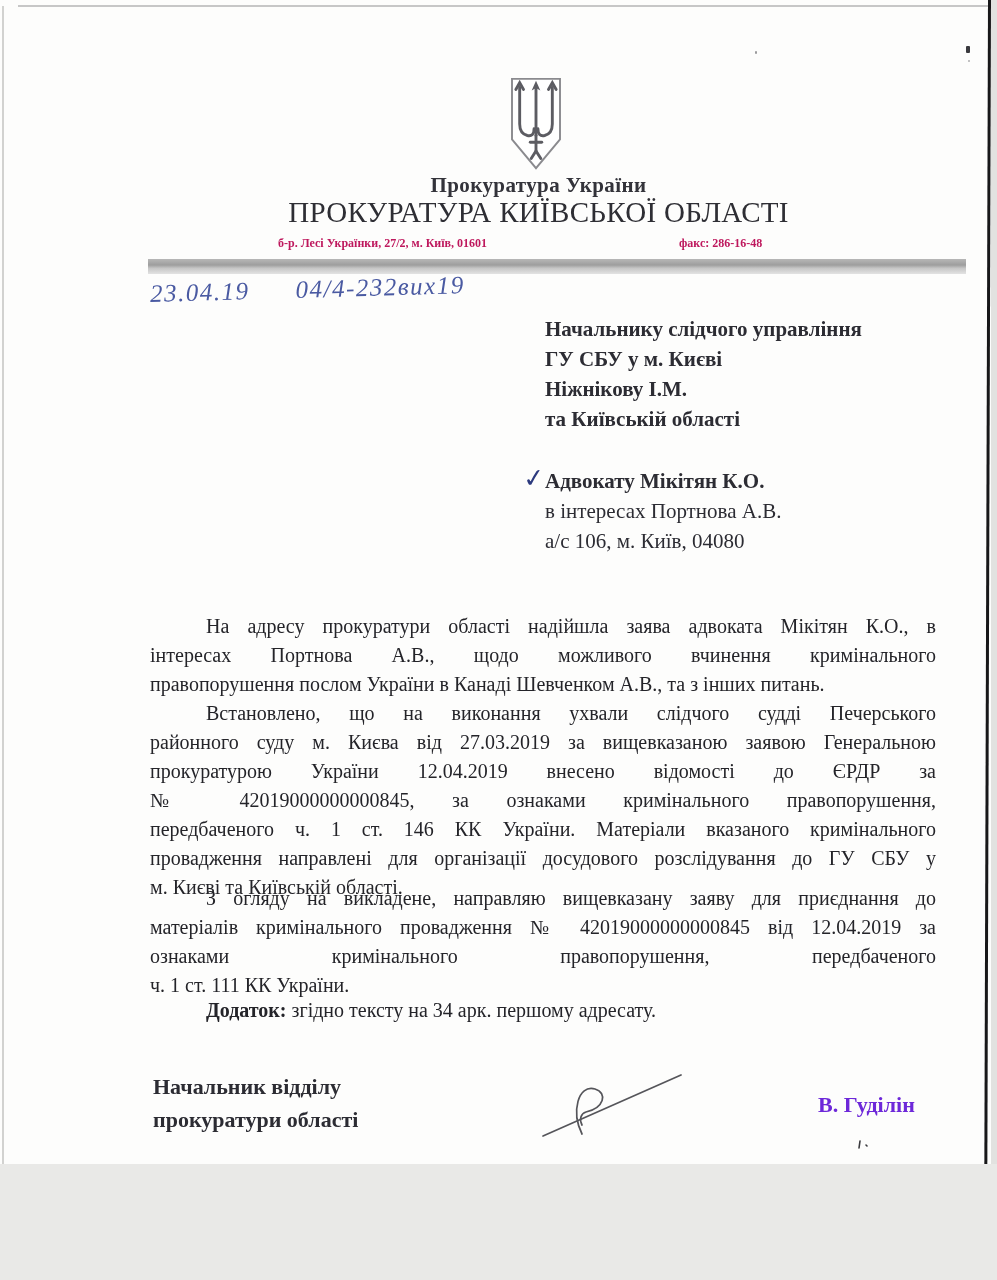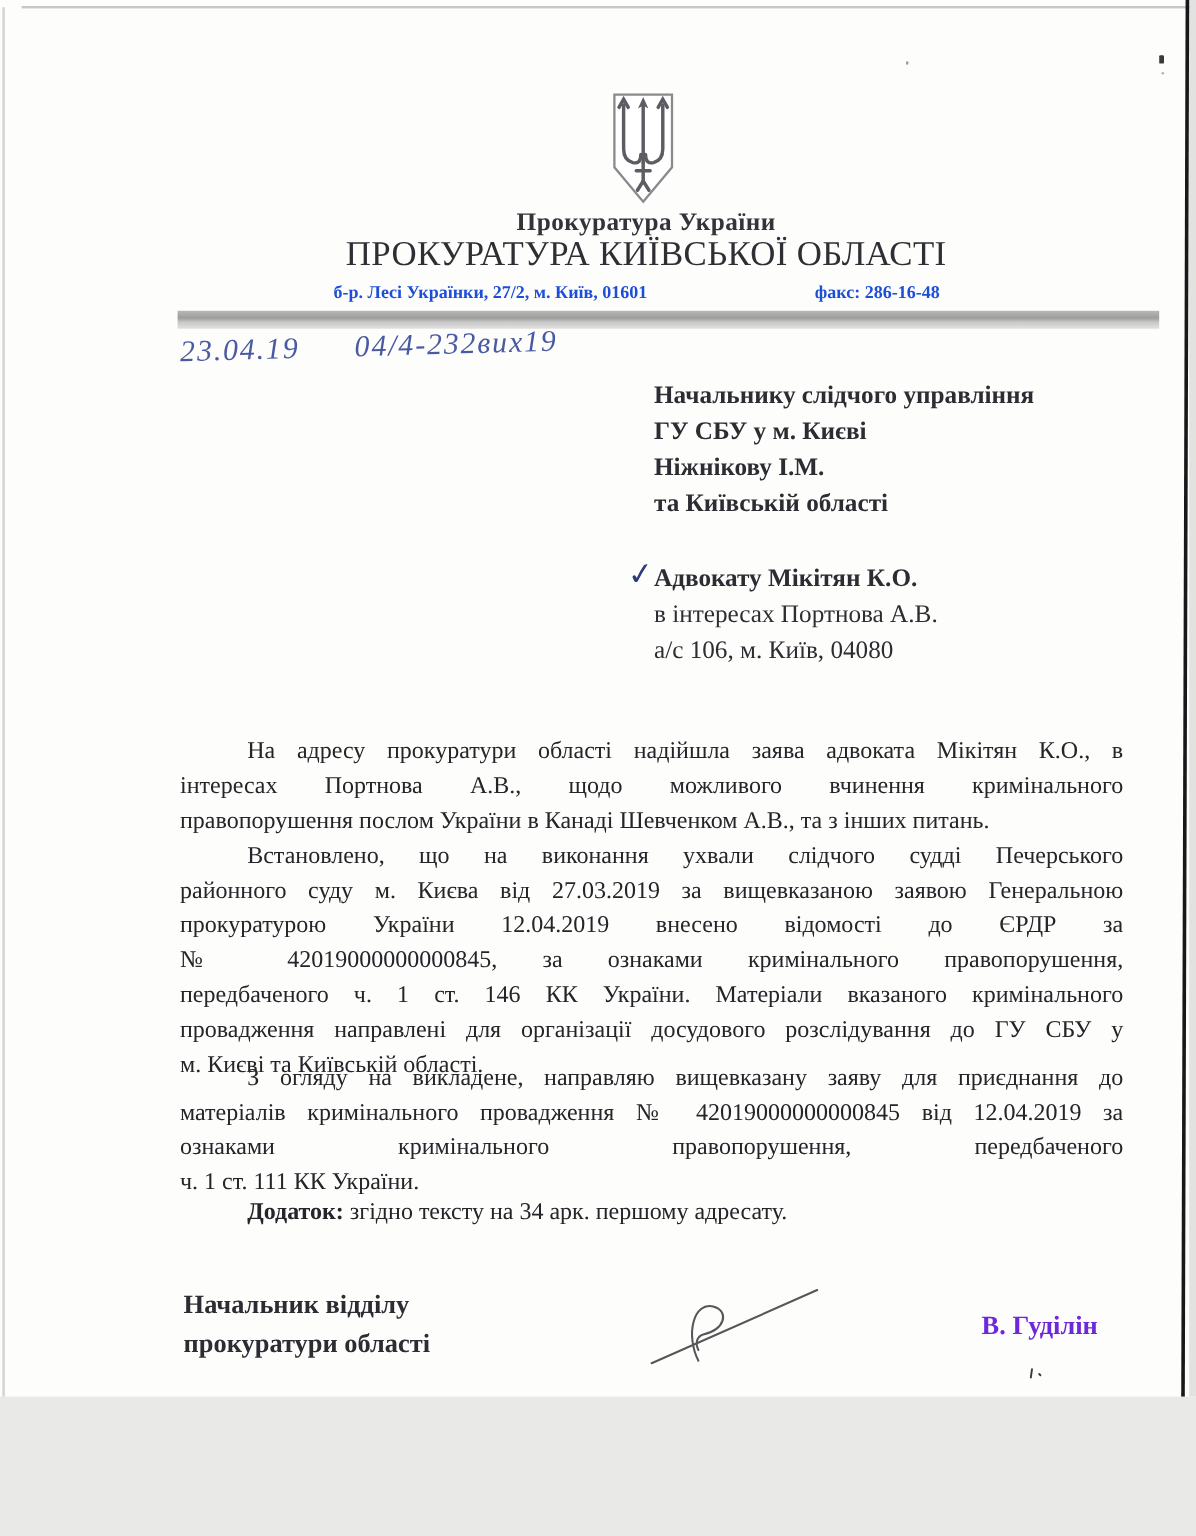--- a/index.html
+++ b/index.html
@@ -21,21 +21,21 @@
   
   .emblem{position:absolute;left:506px;top:76px;width:60px;height:96px;}
   .org-parent{
     position:absolute;left:80px;right:0;top:173px;text-align:center;
     font-size:21px;font-weight:bold;color:#33333a;letter-spacing:.4px;
   }
   .org-title{
     position:absolute;left:80px;right:0;top:196px;text-align:center;
     font-size:29px;font-weight:normal;color:#2e2e34;letter-spacing:.3px;
   }
-  .addr{position:absolute;top:236px;font-size:15px;font-weight:bold;color:#1d4ed8;}
+  .addr{position:absolute;top:236px;font-size:12px;font-weight:bold;color:#be185d;}
   .addr-street{left:278px;}
   .addr-fax{left:679px;}
   .rule-band{
     position:absolute;left:148px;top:259px;width:818px;height:15px;
     background:linear-gradient(180deg,#ababab 0%,#8d8d8d 40%,#bdbdbd 62%,#dedede 100%);
     opacity:.85;
   }
 
   
   .handwriting{

